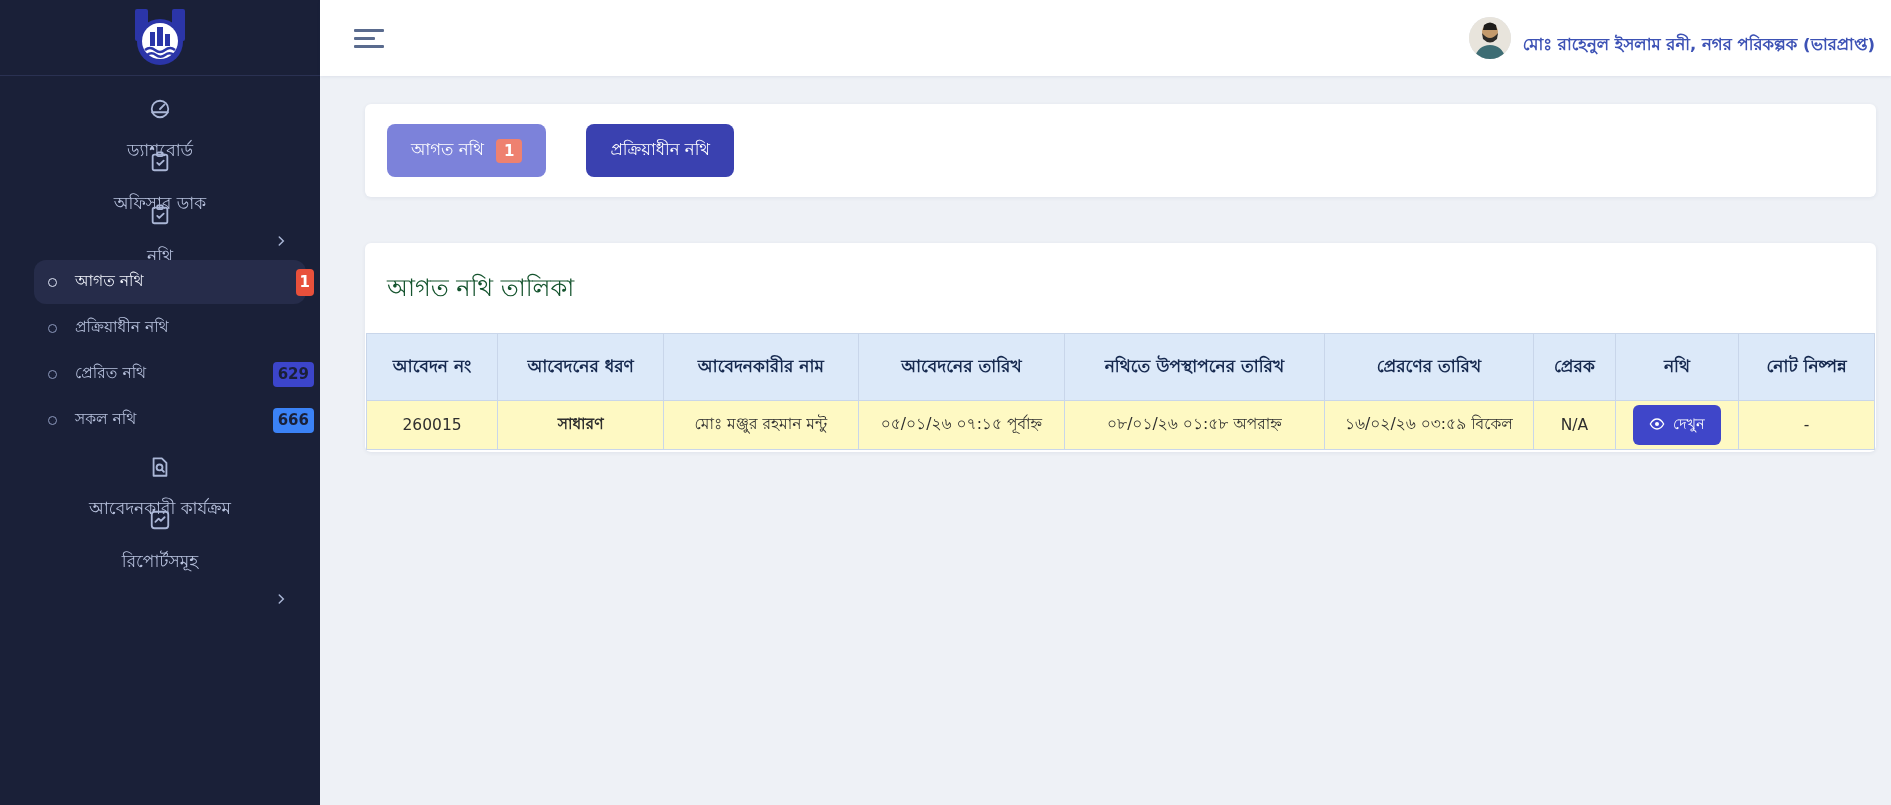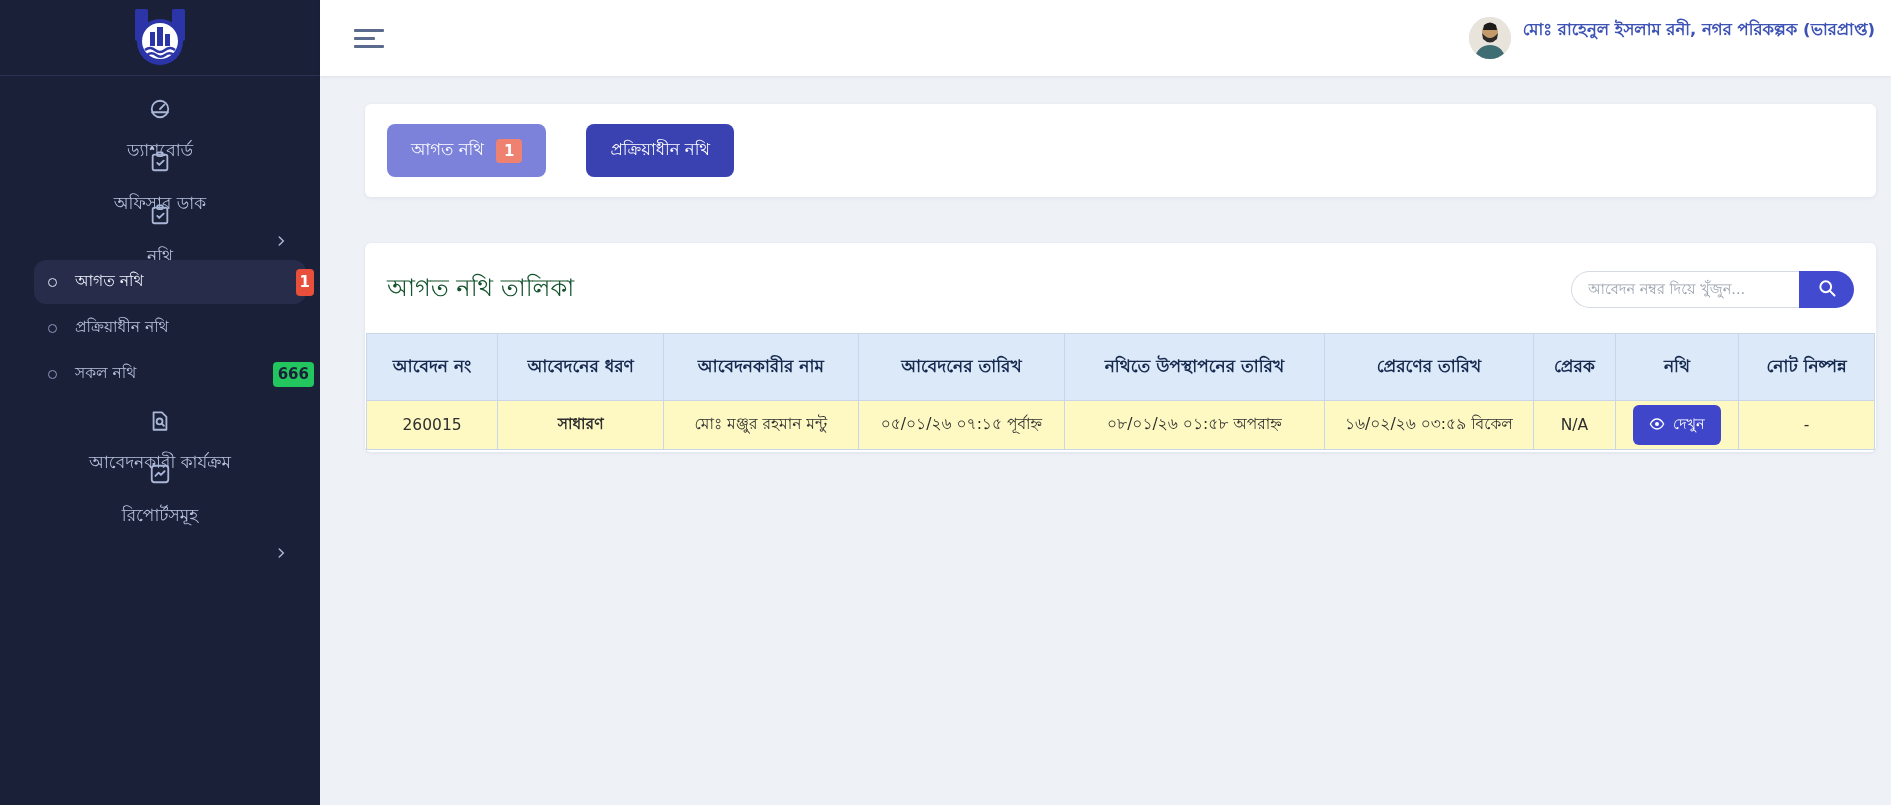--- a/index.html
+++ b/index.html
@@ -44,33 +44,33 @@
     flex: 0 0 9px;
   }
   .sub-item.active .bullet { border-color: #dfe5f5; }
   .badge {
     margin-left: auto; font-size: 15px; line-height: 1;
     padding: 5px 5px; border-radius: 4px; color: #1c2240; font-weight: bold;
     position: absolute; right: -8px;
   }
   .badge.red { background: #e8503b; color: #fff; padding: 6px 4px; }
   .badge.blue { background: #3c45cb; color: #1a2038; }
-  .badge.green { background: #22c55e; color: #1a2038; }
+  .badge.green { background: #3b82f6; color: #1a2038; }
 
   
   .main { flex: 1; display: flex; flex-direction: column; height: 805px; }
   .topbar {
     height: 76px; background: #ffffff; display: flex; align-items: center;
     padding: 0 16px 0 34px; box-shadow: 0 1px 3px rgba(30,40,90,.08);
     z-index: 2;
   }
   .hamburger { width: 30px; cursor: pointer; }
   .hamburger span { display: block; height: 3px; background: #5a6b8e; margin: 5px 0; border-radius: 1px; }
   .hamburger span:nth-child(2) { width: 21px; }
-  .user-box { margin-left: auto; display: flex; align-items: flex-start; gap: 12px; }
+  .user-box { margin-left: auto; display: flex; align-items: flex-end; gap: 12px; }
   .avatar {
     width: 42px; height: 42px; border-radius: 50%; overflow: hidden;
     background: #dfe3ea; flex: 0 0 42px;
   }
   .user-name { color: #3d52b5; font-weight: bold; font-size: 16.5px; white-space: nowrap; }
 
   .content { flex: 1; padding: 28px 15px 0 45px; overflow: hidden; }
   .card {
     background: #fff; border-radius: 6px;
     box-shadow: 0 1px 4px rgba(30,40,90,.07);
@@ -197,20 +197,25 @@
         <span class="bullet"></span>
         <span>আগত নথি</span>
         <span class="badge red">1</span>
       </div>
       <div class="sub-item">
         <span class="bullet"></span>
         <span>প্রক্রিয়াধীন নথি</span>
       </div>
       <div class="sub-item">
         <span class="bullet"></span>
+        <span>প্রেরিত নথি</span>
+        <span class="badge blue">629</span>
+      </div>
+      <div class="sub-item">
+        <span class="bullet"></span>
         <span>সকল নথি</span>
         <span class="badge green">666</span>
       </div>
     </div>
 
     <div class="nav-item">
       <span class="nav-icon">
         <svg width="22" height="22" viewBox="0 0 24 24" fill="none" stroke-width="2" stroke-linecap="round" stroke-linejoin="round">
           <path d="M5 2.5 h9 l5 5 V21.5 h-14 z"></path>
           <circle cx="11.5" cy="12.5" r="3.2"></circle>
@@ -265,31 +270,20 @@
         <span class="tab-badge">1</span>
       </button>
       <button class="tab-btn idle-tab">
         <span>প্রক্রিয়াধীন নথি</span>
       </button>
     </div>
 
     <div class="card table-card">
       <div class="table-head">
         <div class="table-title">আগত নথি তালিকা</div>
-        <div class="search-wrap">
-          <input class="search-input" type="text" placeholder="আবেদন নম্বর দিয়ে খুঁজুন..." style="">
-          <button class="search-btn">
-            <span>
-              <svg width="20" height="20" viewBox="0 0 24 24" fill="none" stroke="#ffffff" stroke-width="2.4" stroke-linecap="round">
-                <circle cx="10.5" cy="10.5" r="6.5"></circle>
-                  <line x1="15.5" y1="15.5" x2="21" y2="21"></line>
-              </svg>
-            </span>
-          </button>
-        </div>
       </div>
 
       <table class="data-table">
         <thead>
           <tr>
             <th class="col1">আবেদন নং</th>
             <th class="col2">আবেদনের ধরণ</th>
             <th class="col3">আবেদনকারীর নাম</th>
             <th class="col4">আবেদনের তারিখ</th>
             <th class="col5">নথিতে উপস্থাপনের তারিখ</th>

